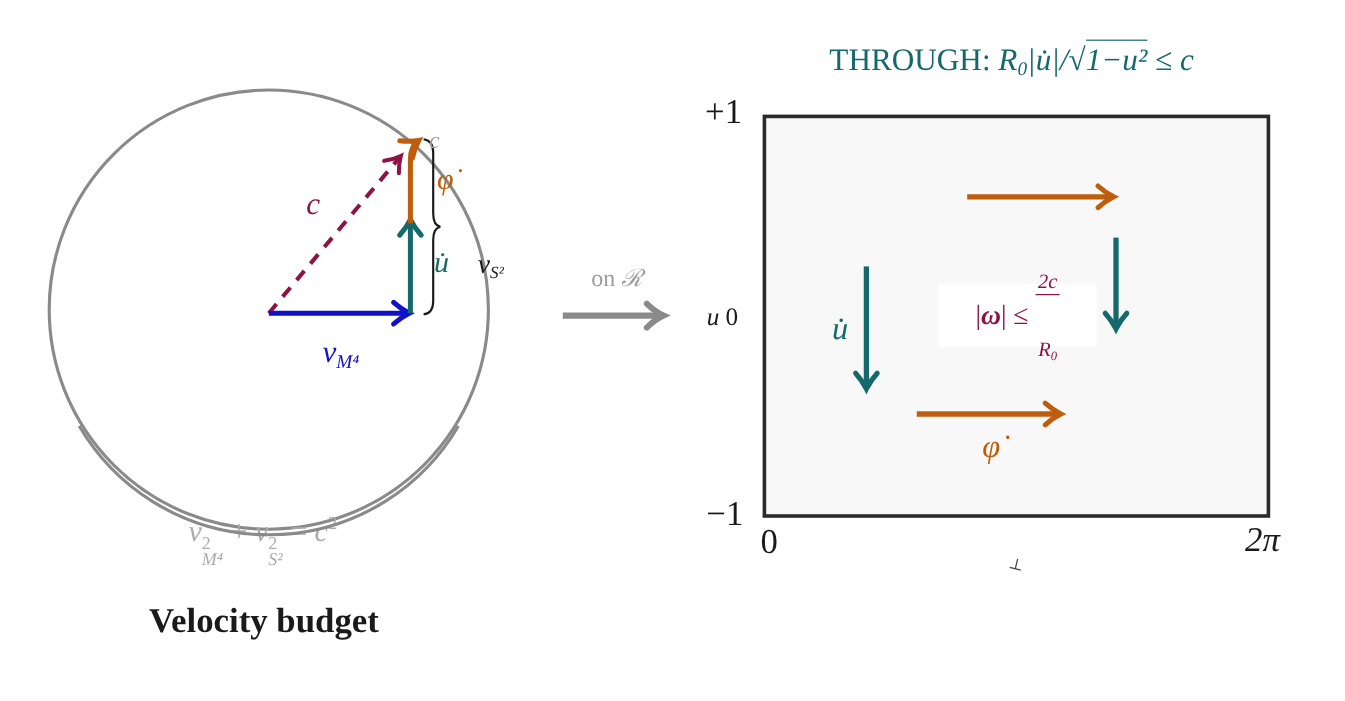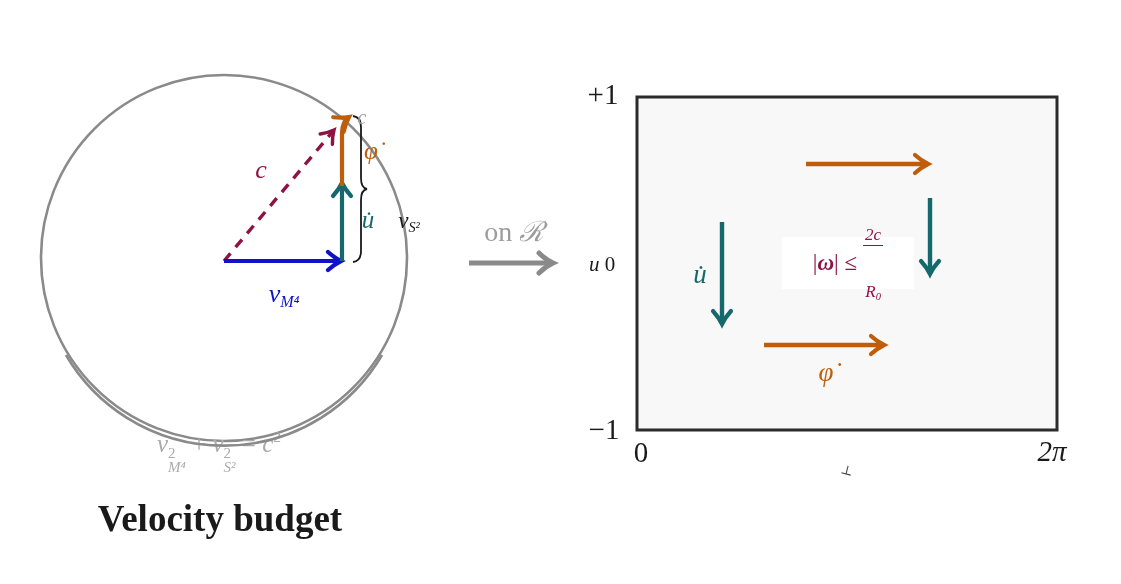--- a/index.html
+++ b/index.html
@@ -92,26 +92,29 @@
   <div class="lbl graylt" style="left:219px;top:452px;font-size:25px;">
     <span class="it">v</span><span class="supsub">
         <span>2</span>
         <span class="ss-sub">M⁴</span>
       </span><span> + </span><span class="it">v</span><span class="supsub">
         <span>2</span>
         <span class="ss-sub">S²</span>
       </span><span> = </span><span class="it">c</span><sup style="font-size:0.62em;">2</sup>
   </div>
 
-  <div class="lbl caption" style="left:220px;top:518px;font-size:37px;">Velocity budget</div>
+  <div class="lbl caption" style="left:220px;top:518px;font-size:29px;">Velocity budget</div>
 
-  <div class="lbl grayt" style="left:514px;top:232px;font-size:28px;">
+  <div class="lbl grayt" style="left:514px;top:232px;font-size:20px;">
     <span>on </span><span class="it">ℛ</span>
   </div>
 
+  <div class="lbl teal" style="left:843px;top:50px;font-size:26px;">
+    <span>THROUGH: </span><span class="it">R</span><sub>0</sub><span class="it">|u̇|/√</span><span class="rad it">1−u²</span><span class="it"> ≤ c</span>
+  </div>
 
   <div class="lbl" style="left:603px;top:94px;font-size:29px;">+1</div>
   <div class="lbl" style="left:602px;top:264px;font-size:21px;">
     <span class="it">u</span>&nbsp;<span>0</span>
   </div>
   <div class="lbl" style="left:604px;top:429px;font-size:29px;">−1</div>
   <div class="lbl" style="left:641px;top:452px;font-size:29px;">0</div>
   <div class="lbl it" style="left:1052px;top:451px;font-size:29px;font-style:italic;">2π</div>
 
   <div class="lbl it teal" style="left:700px;top:274px;font-size:27px;">u̇</div>

